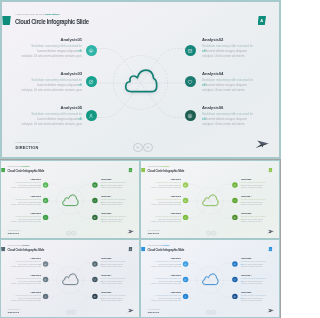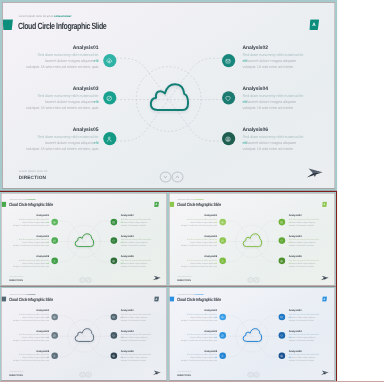--- a/index.html
+++ b/index.html
@@ -1,17 +1,17 @@
 <!DOCTYPE html>
 <html><head>
 <meta charset="utf-8">
 <style>
 html,body{margin:0;padding:0;background:#ffffff;}
 body{width:281px;height:318px;overflow:hidden;font-family:"Liberation Sans",sans-serif;}
-.page{position:relative;width:281px;height:318px;background:#7f1d1d;}
+.page{position:relative;width:281px;height:318px;background:#a3a3a3;}
 .slide{position:absolute;box-sizing:border-box;overflow:hidden;background:#eef0f3;}
 .hero{left:0;top:0;width:281px;height:159px;border:2px solid #a6c9cb;background:var(--bg);}
 .inner{position:absolute;inset:0;}
 .conn{position:absolute;left:-2px;top:-2px;}
 .cloudicon{position:absolute;left:120px;top:65.5px;filter:drop-shadow(0 1.2px 1.4px rgba(100,110,125,.22));}
 .accentmark{position:absolute;left:0.3px;top:14px;width:8.5px;height:9px;background:var(--mark);
   clip-path:polygon(0 0,100% 0,88% 100%,6% 100%);}
 .eyebrow{position:absolute;left:13.6px;top:11.4px;font-size:2.35px;letter-spacing:.02px;color:#9aa0a6;}
 .eyebrow b{color:var(--mark);}
 .h1{position:absolute;left:13px;top:15.2px;font-size:7.6px;font-weight:bold;color:#3a4048;letter-spacing:-.45px;transform:scaleX(.775);transform-origin:left top;}

